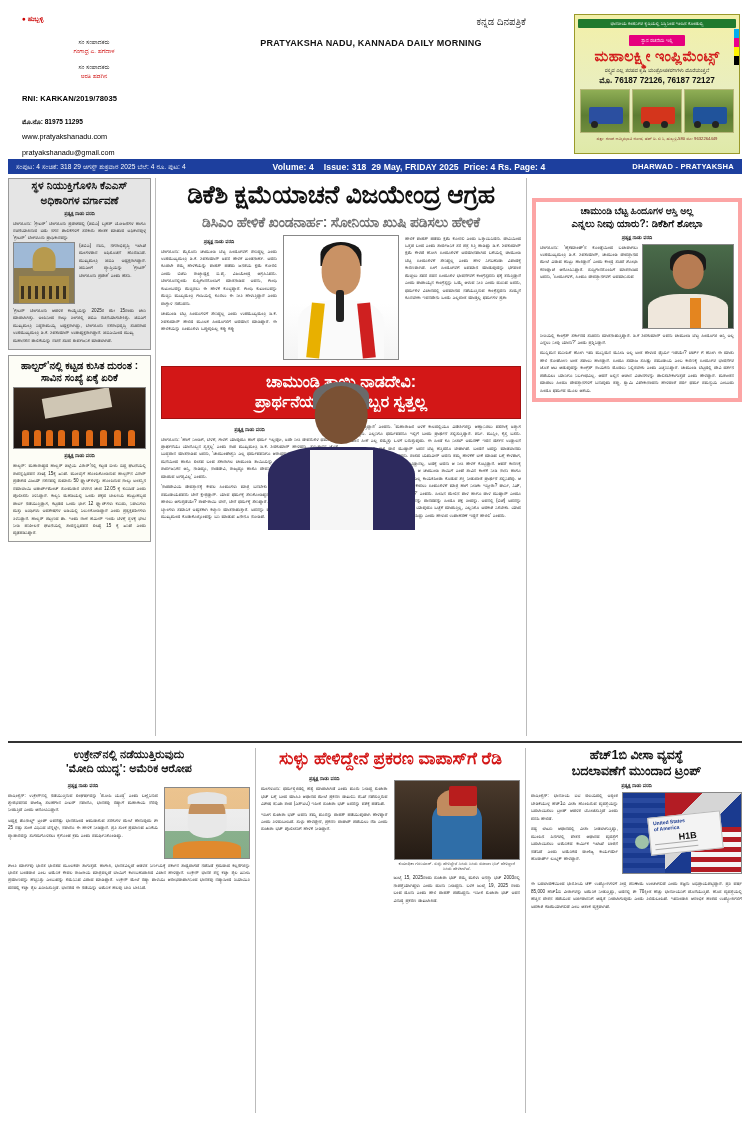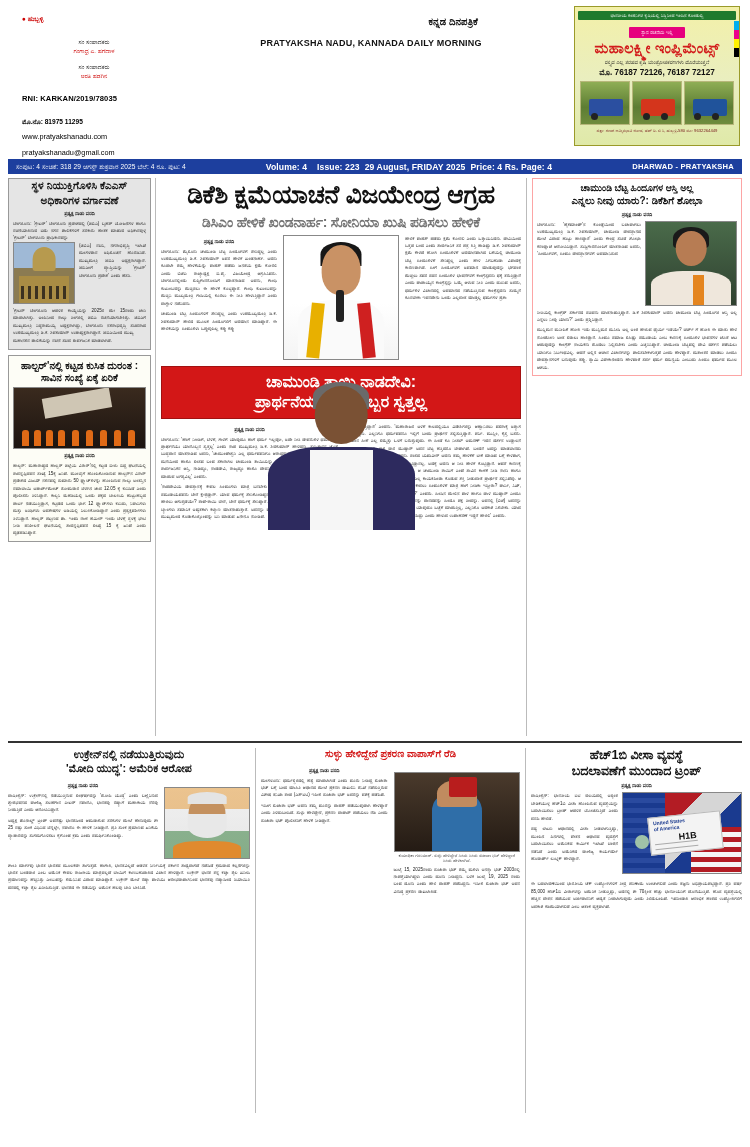--- a/index.html
+++ b/index.html
@@ -60,41 +60,42 @@
     font-size: 62px;
     font-weight: bold;
     line-height: 1.05;
     letter-spacing: 1px;
     font-family: "Liberation Sans", sans-serif;
     text-shadow: 0.5px 0 0 #e2231a;
     margin-top: 8px;
   }
   .mh-sub-kn {
     text-align: right;
-    padding-right: 96px;
+    padding-right: 48px;
     font-size: 10px;
     color: #111;
     margin-top: 4px;
-    font-weight: 700;
+    font-weight: 400;
   }
   .mh-sub-en {
     text-align: center;
     font-size: 9px;
     font-weight: bold;
     color: #111;
     letter-spacing: .2px;
     margin-top: 10px;
     padding-right: 20px;
   }
 
   
   .ad-box {
     width: 166px; height: 140px;
     border: 1px solid #9a9a2a;
     background: linear-gradient(#f3f0a8, #e9eec0 55%, #dfe9a8);
+    margin-top: 8px;
     margin-right: 2px;
     position: relative;
     overflow: hidden;
     text-align: center;
     padding: 4px 3px;
   }
   .ad-top-strip {
     background: #1f7a2e;
     color: #fff;
     font-size: 4.6px;
@@ -293,37 +294,37 @@
     padding: 5px 4px 6px 4px;
     margin-top: 6px;
     font-weight: bold;
     font-size: 16px;
     line-height: 1.25;
   }
   .mid-cols2 { display: flex; gap: 6px; margin-top: 4px; }
   .mid-cols2 > div { flex: 1; }
 
   
-  .rbox { border: 1px solid #fca5a5; padding: 4px; background: #fff; }
+  .rbox { border: 4px solid #fca5a5; padding: 4px; background: #fff; margin-top: 20px; }
   .r-hl1 { font-size: 9.3px; color:#111; }
   .r-hl2 { font-size: 10px; color:#111; margin-top: 1px; }
 
   
   .bottom {
     display: flex;
     margin-top: 5px;
     border-top: 2px solid #333;
     padding-top: 5px;
     height: 372px;
   }
   .b-left { width: 248px; padding-right: 5px; border-right: 1px solid #bbb; }
   .b-mid  { flex: 1; padding: 0 5px; border-right: 1px solid #bbb; }
   .b-right{ width: 216px; padding-left: 5px; }
   .b-hl-blk { font-size: 11px; color:#111; font-weight:bold; text-align:center; line-height:1.25;}
-  .b-hl-red { font-size: 10px; color:#d31717; font-weight:bold; text-align:center; line-height:1.25;}
+  .b-hl-red { font-size: 17px; color:#d31717; font-weight:bold; text-align:center; line-height:1.25;}
   .b-hl-red2 { font-size: 12.6px; color:#111; font-weight:bold; text-align:center; line-height:1.25;}
   .b-cols2 { display:flex; gap:6px; margin-top:3px; }
   .b-cols2 > div { flex:1; }
 
   .floatimg-r { float: right; margin: 0 0 3px 4px; }
   .floatimg-l { float: left; margin: 0 4px 3px 0; }
   .clearfix::after { content:""; display:block; clear:both; }
   .cap { font-size: 4.4px; color:#333; text-align:center; margin-top:1px; }
 </style>
 </head>
@@ -386,22 +387,22 @@
         </div>
       </div>
       <div class="ad-footer">ಪತ್ತಾ: ಗದಾಗ ಅಮ್ಮಿನಭಾವಿ ರೋಡ, ಹೆಚ್ ಡಿ. ಬಿ ಸಿ, ಹುಬ್ಬಳ್ಳಿ-580 ಮೊ: 9632264449</div>
     </div>
   </div>
 
   <div class="volbar">
     <span class="kn">ಸಂಪುಟ: 4     ಸಂಚಿಕೆ: 318     29 ಆಗಸ್ಟ್ ಶುಕ್ರವಾರ 2025   ಬೆಲೆ: 4 ರೂ.   ಪುಟ: 4</span>
     <span class="mid">
       <span>Volume: 4</span>&nbsp;&nbsp;&nbsp;
-      <span class="issue">Issue: 223</span>&nbsp;
-      <span>29 August,  FRIDAY 2025</span>&nbsp;
+      <span class="issue">Issue: 318</span>&nbsp;
+      <span>29 May,  FRIDAY 2025</span>&nbsp;
       <span>Price: 4 Rs. Page: 4</span>
     </span>
     <span class="right">DHARWAD - PRATYAKSHA</span>
   </div>
 
   <div class="content">
 
     <div class="col-left">
 
       <div class="lbox">

